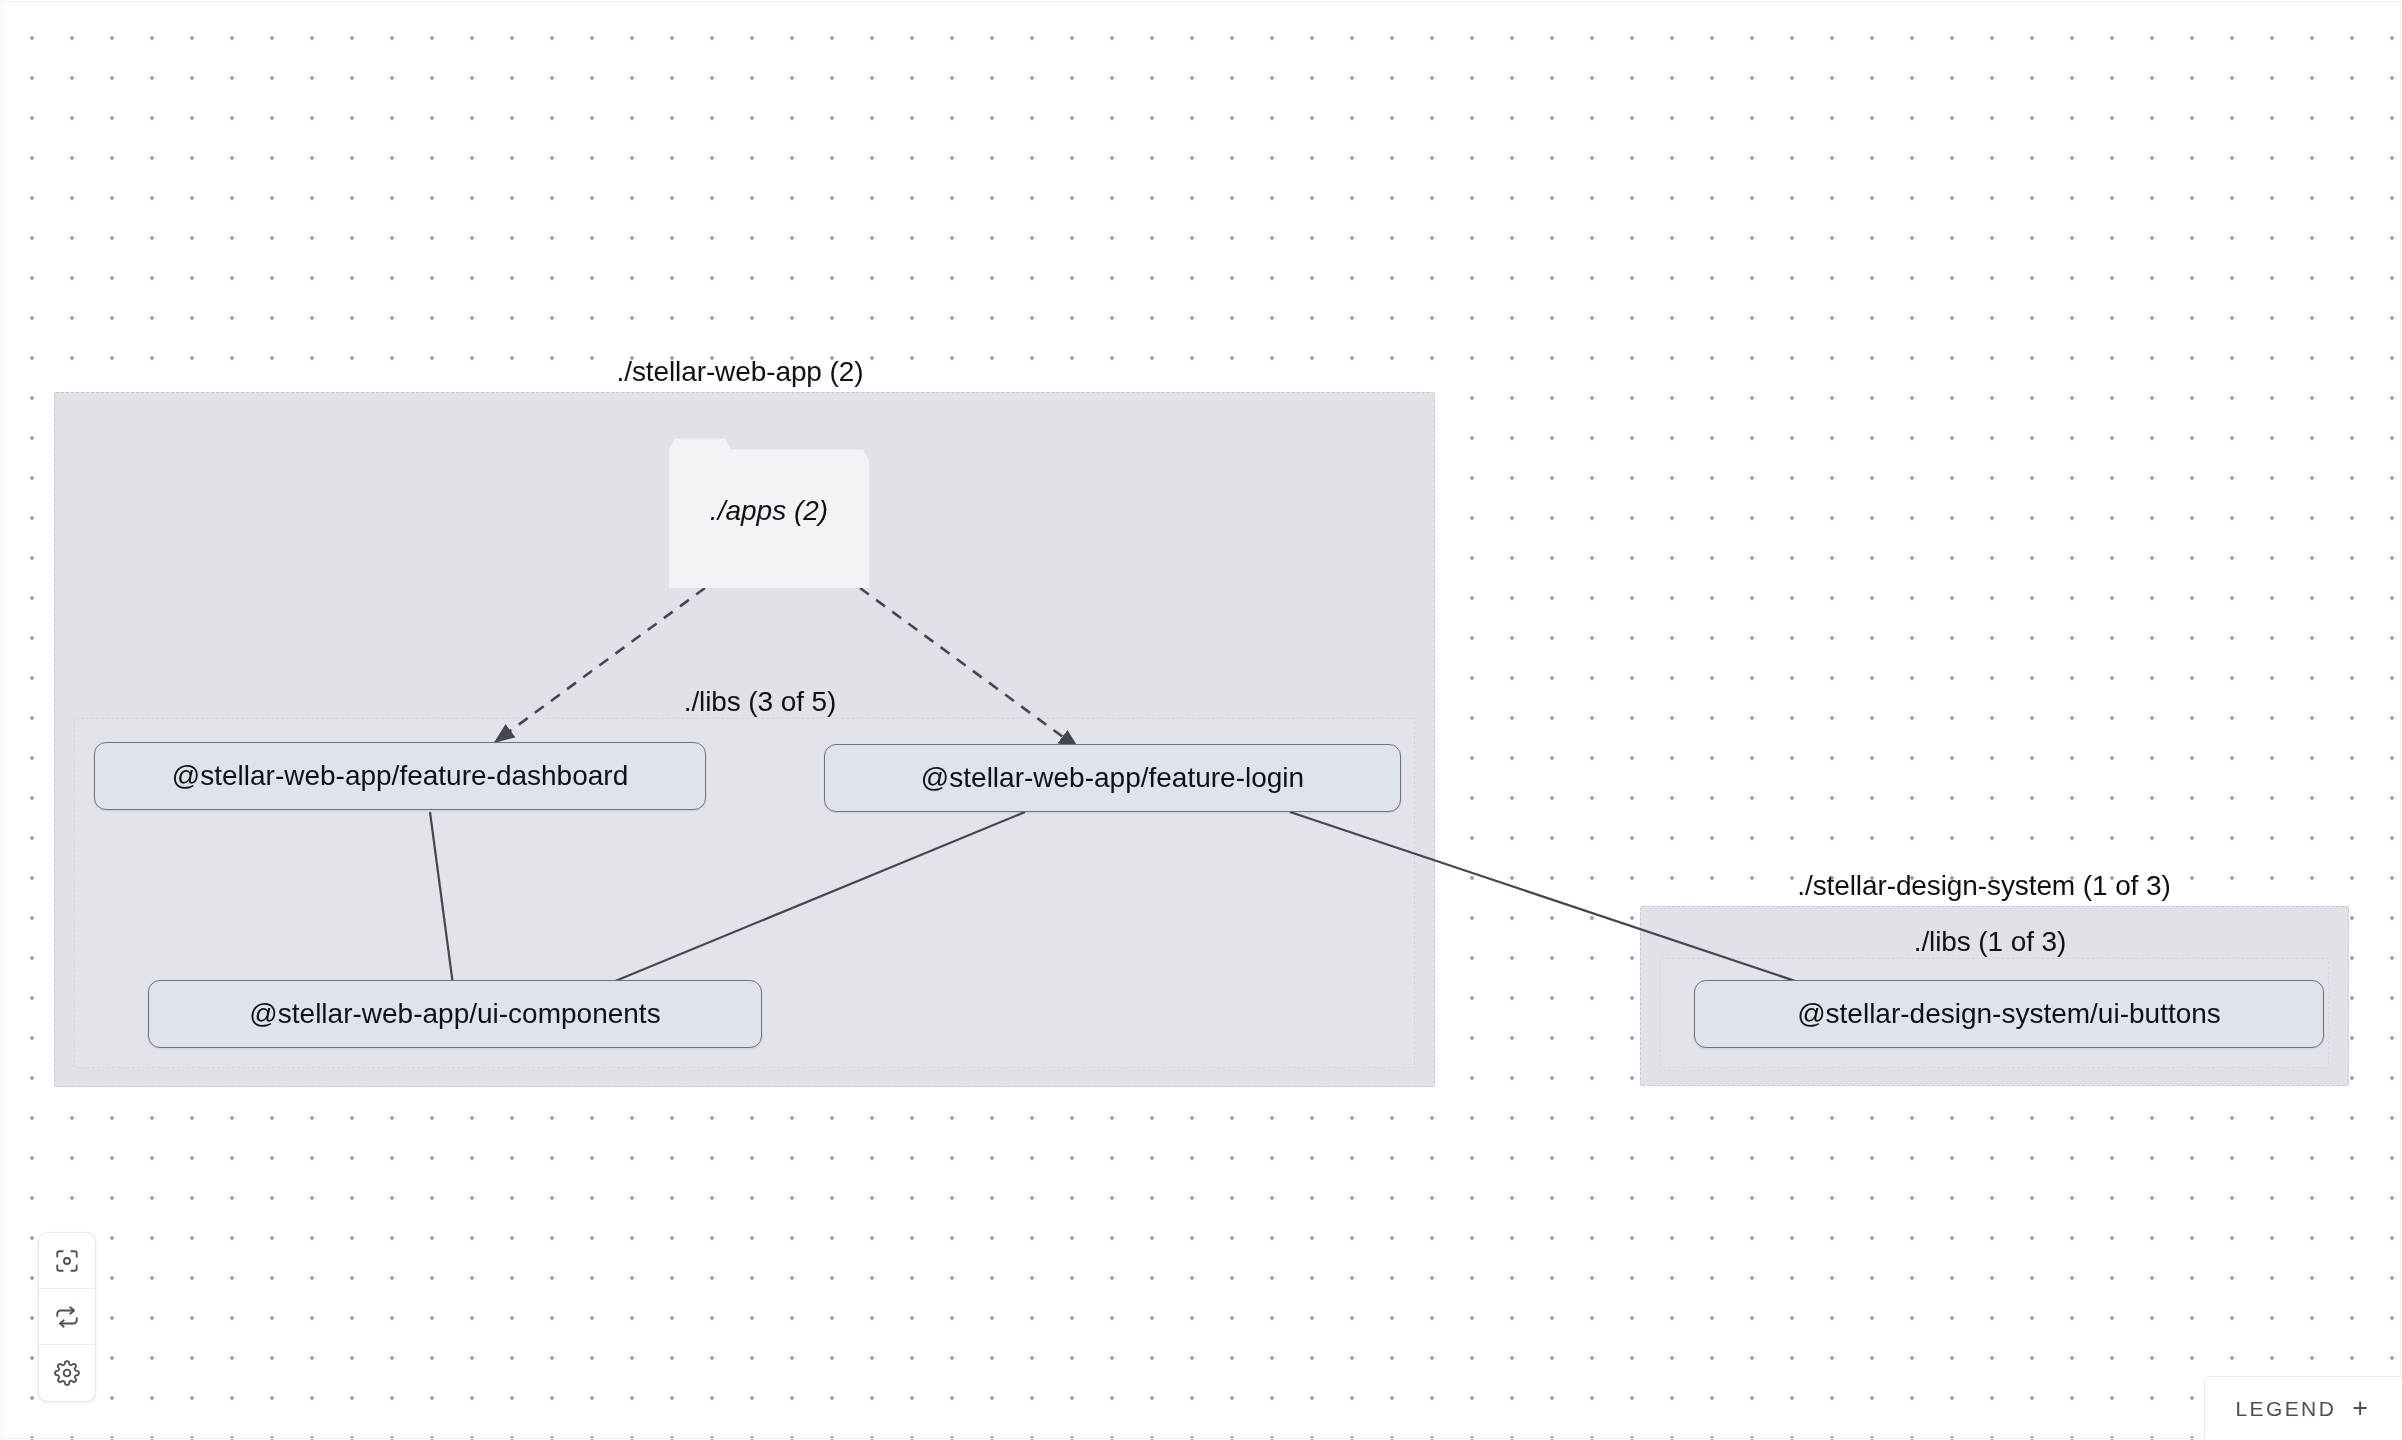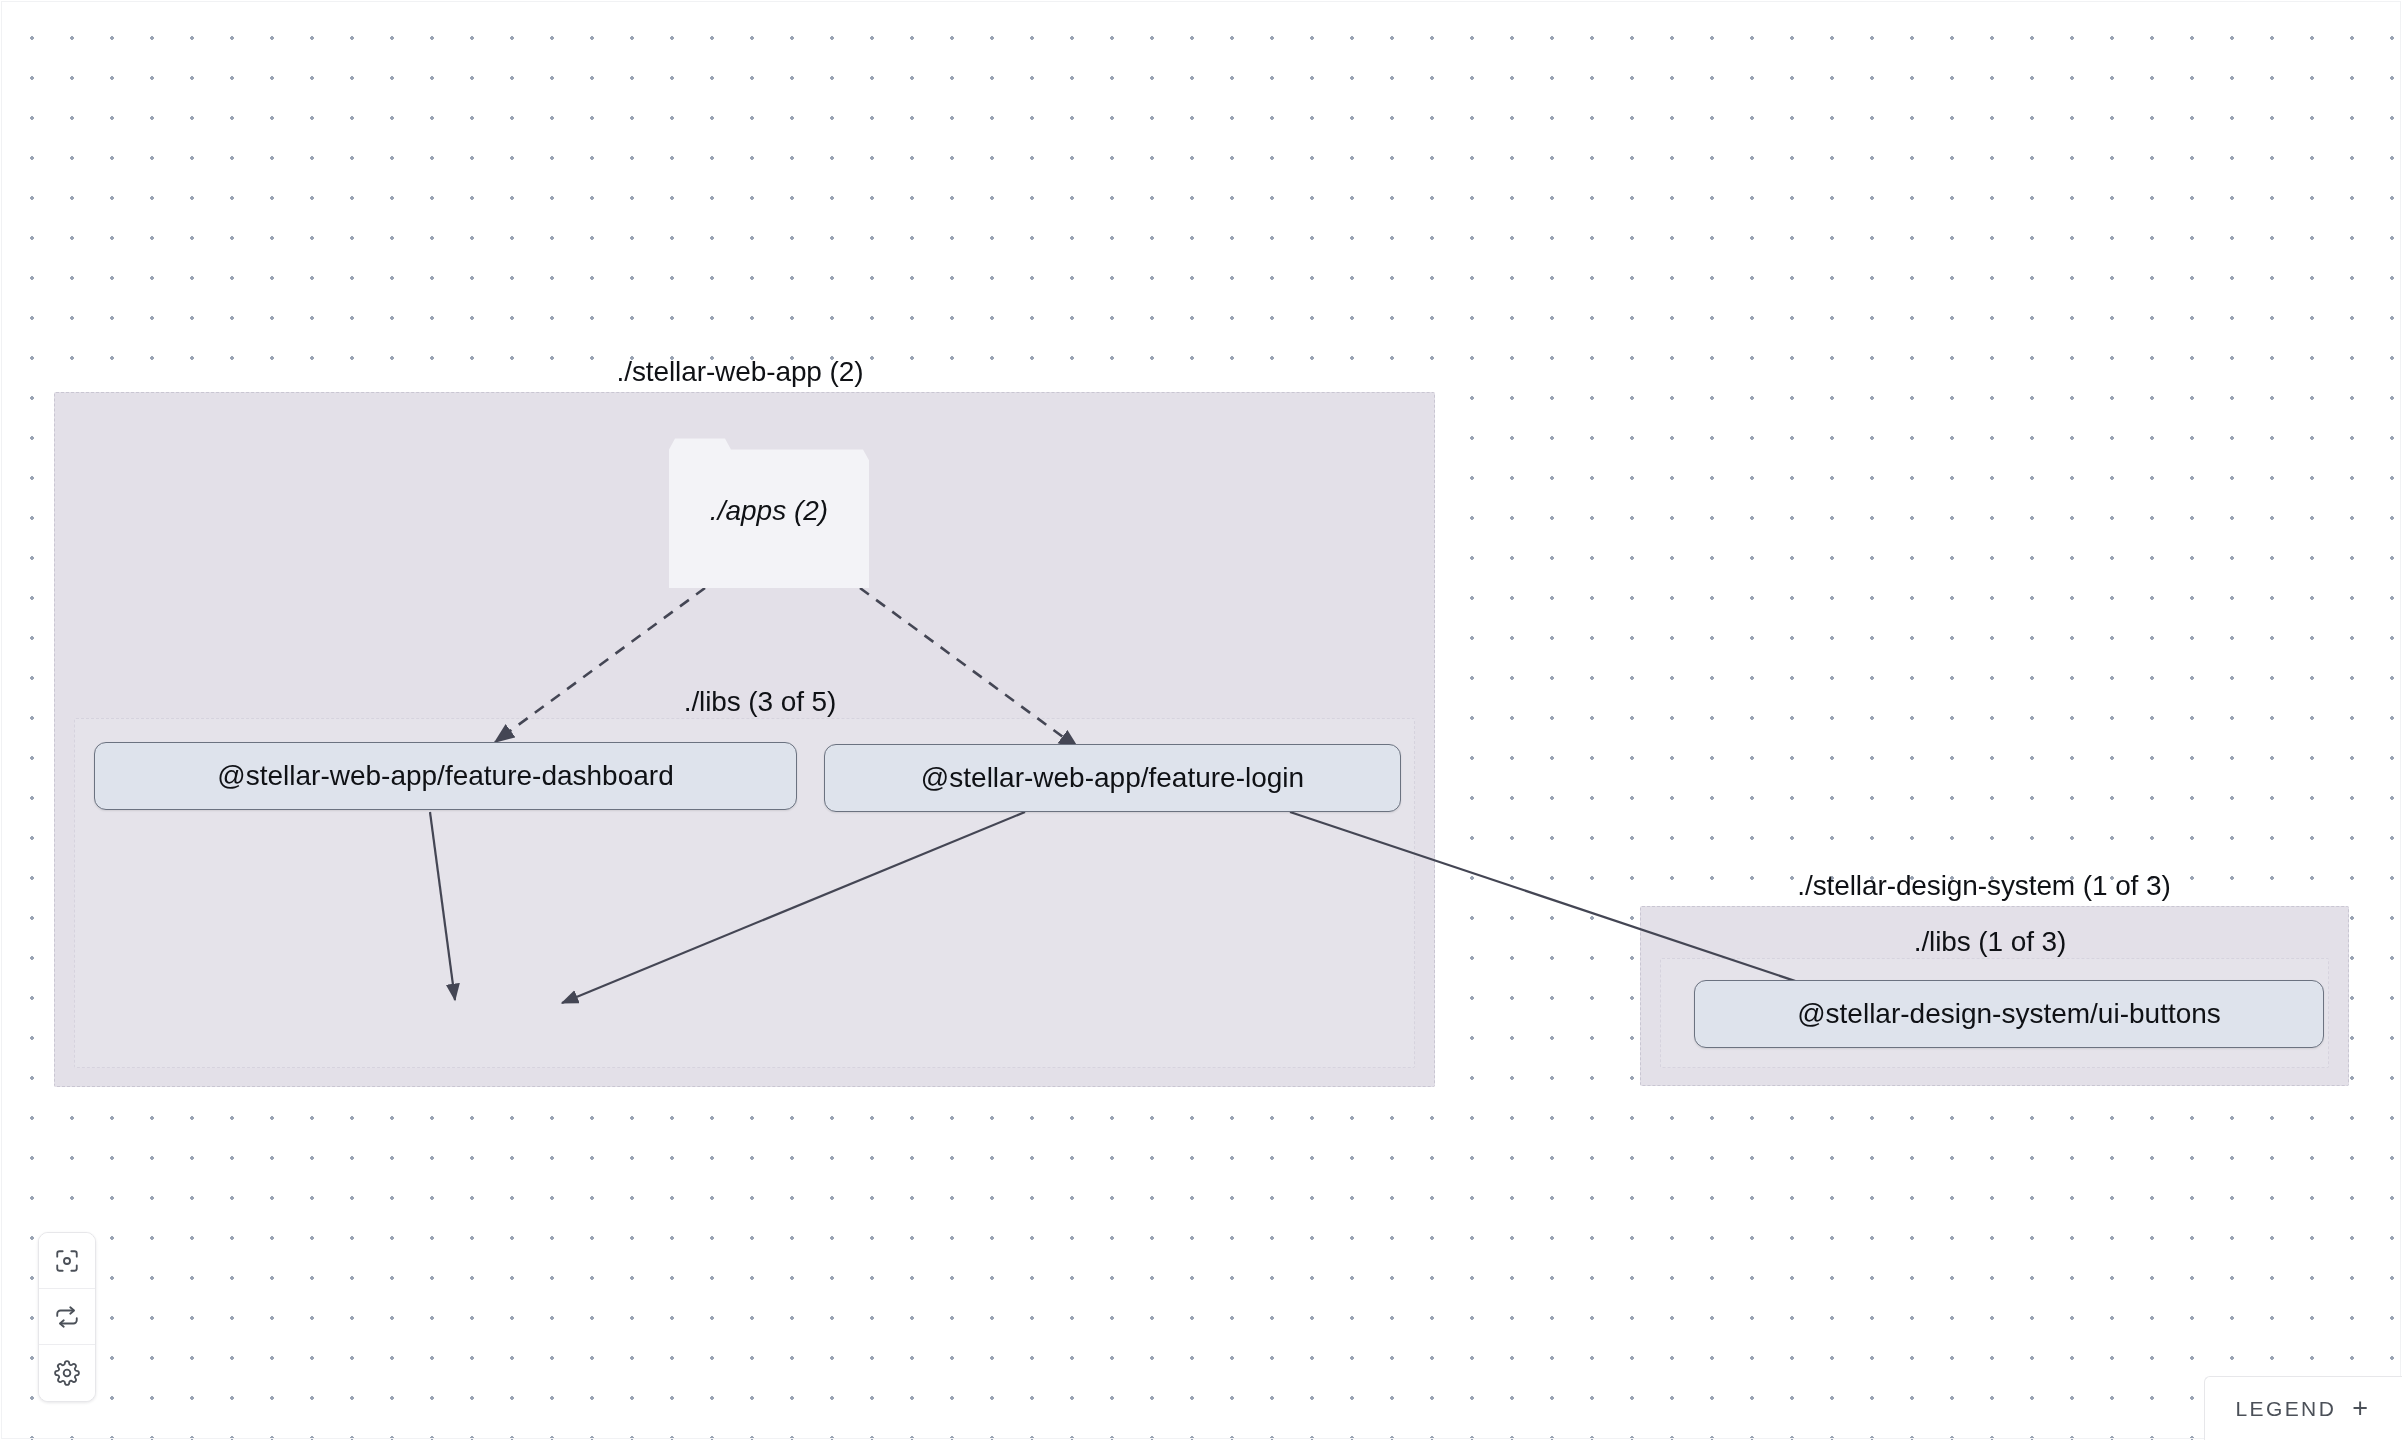--- a/index.html
+++ b/index.html
@@ -219,28 +219,31 @@
       <g>
         <path d="M 1290,812 L 1852,1000" fill="none" stroke="#444654" stroke-width="2.2" marker-end="url(#arrow-head)"></path>
       </g>
     </svg>
 
     <div class="folder-node" style="left:669px; top:434px; width:200px; height:154px;">
       <div class="folder-shape"></div>
       <div class="folder-label">./apps (2)</div>
     </div>
 
-    <div class="node" style="left:94px; top:742px; width:703px; height:68px;">
+    <div class="node" style="left:94px; top:742px; width:612px; height:68px;">
       <span>@stellar-web-app/feature-dashboard</span>
     </div>
 
     <div class="node" style="left:824px; top:744px; width:577px; height:68px;">
       <span>@stellar-web-app/feature-login</span>
     </div>
 
+    <div class="node" style="left:148px; top:980px; width:614px; height:68px;">
+      <span>@stellar-web-app/ui-components</span>
+    </div>
 
     <div class="node" style="left:1678px; top:980px; width:630px; height:68px;margin-left:16px;">
       <span>@stellar-design-system/ui-buttons</span>
     </div>
 
   </div>
 
   <div id="controls">
 
     <button class="ctrl-btn" title="Focus graph">

